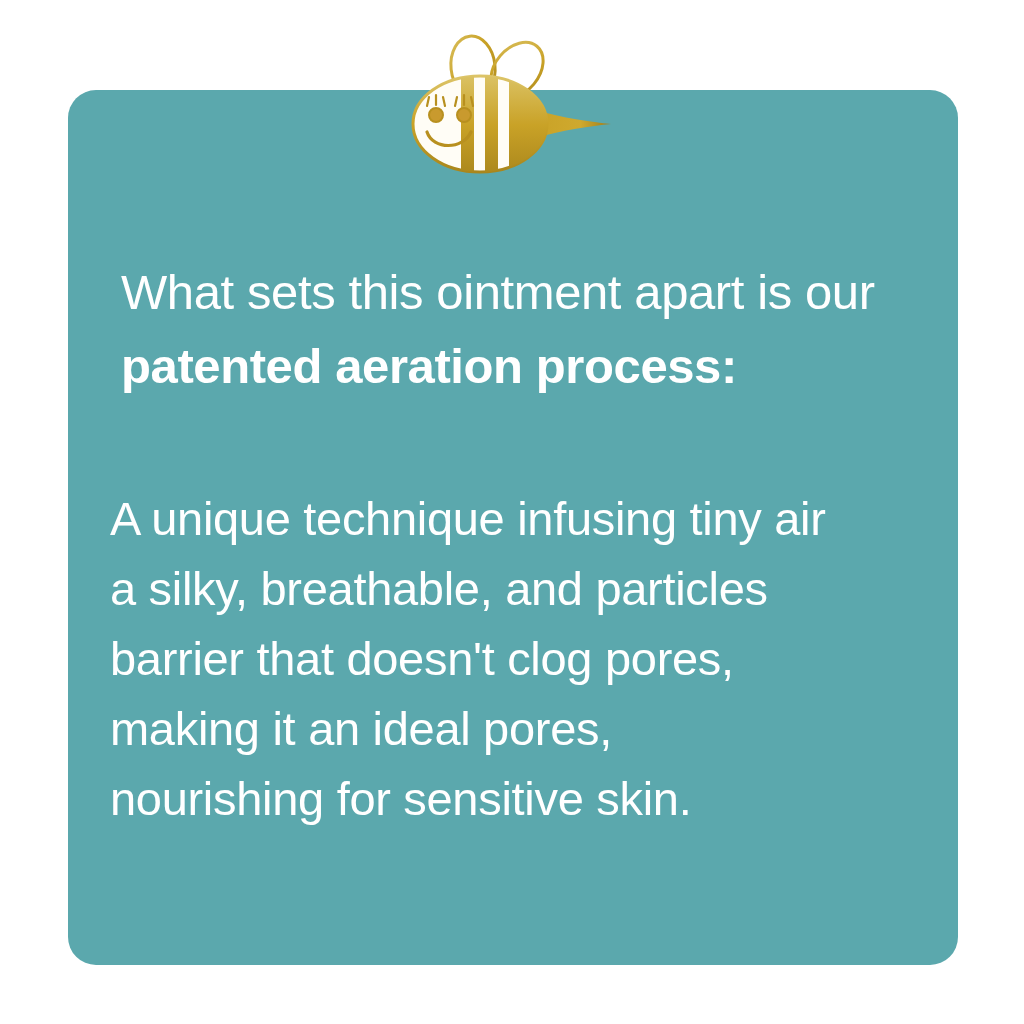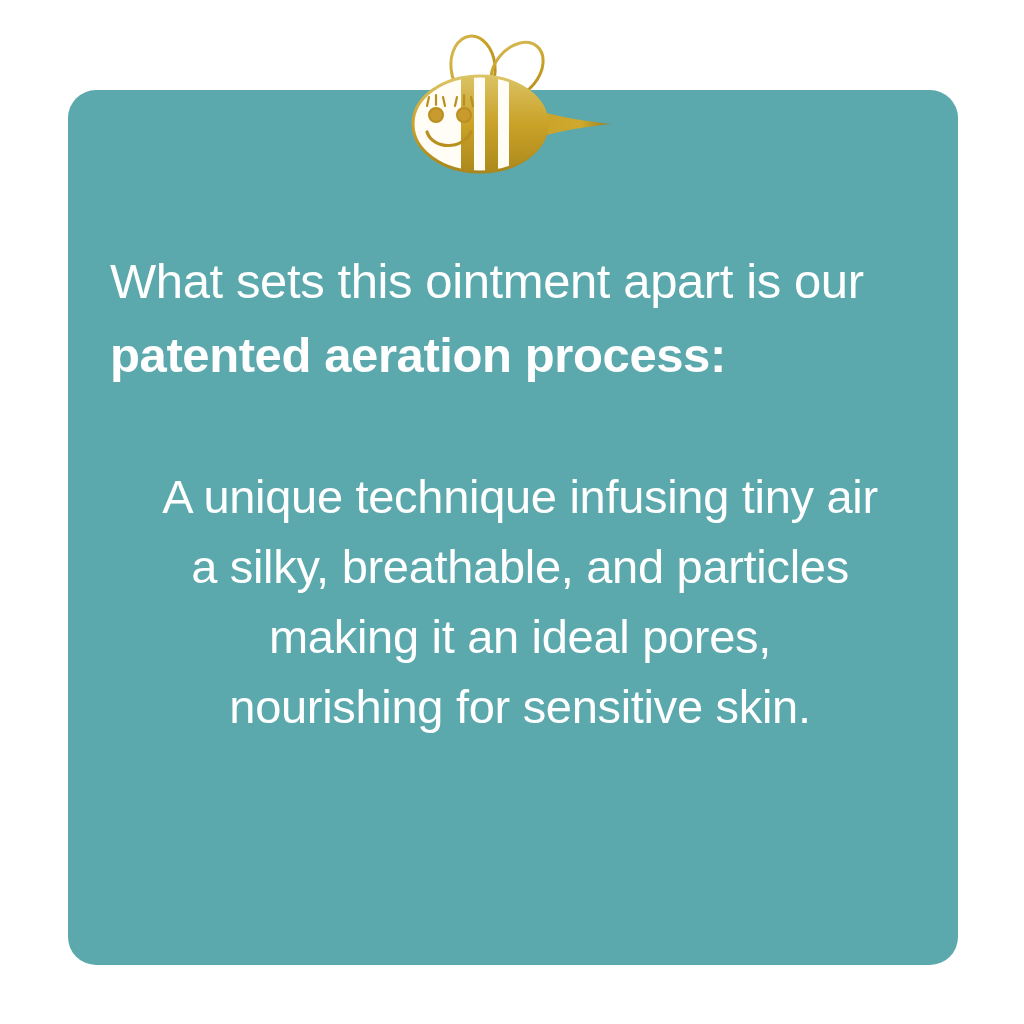--- a/index.html
+++ b/index.html
@@ -54,37 +54,36 @@
     top: 244px;
     width: 820px;
   }
 
   .headline {
     color: #ffffff;
     font-size: 49px;
     line-height: 74px;
     letter-spacing: -0.4px;
     font-weight: 400;
-    margin: 0;
+    margin: 11px;
     font-stretch: condensed;
   }
   .headline .strong {
     font-weight: 700;
   }
 
   .body-copy {
     color: #ffffff;
     font-size: 47px;
     line-height: 70px;
     letter-spacing: -0.3px;
     font-weight: 400;
     margin: 0;
     padding-top: 70px;
     font-stretch: condensed;
-    text-align: center;
   }
   .body-line {
     display: block;
     white-space: nowrap;
   }
 </style>
 </head>
 <body>
 
 <div id="stage">
@@ -158,19 +157,20 @@
     </svg>
   </div>
 
   <div id="text-block">
 
     <p class="headline"><span>What sets this ointment apart is our </span><span class="strong">patented aeration process</span><span class="strong">:</span></p>
 
     <p class="body-copy">
       <span class="body-line">A unique technique infusing tiny air</span>
       <span class="body-line">a silky, breathable, and particles</span>
+      <span class="body-line">barrier that doesn't clog pores,</span>
       <span class="body-line">making it an ideal pores,</span>
       <span class="body-line">nourishing for sensitive skin.</span>
     </p>
 
   </div>
 
 </div>
 
 </body></html>

